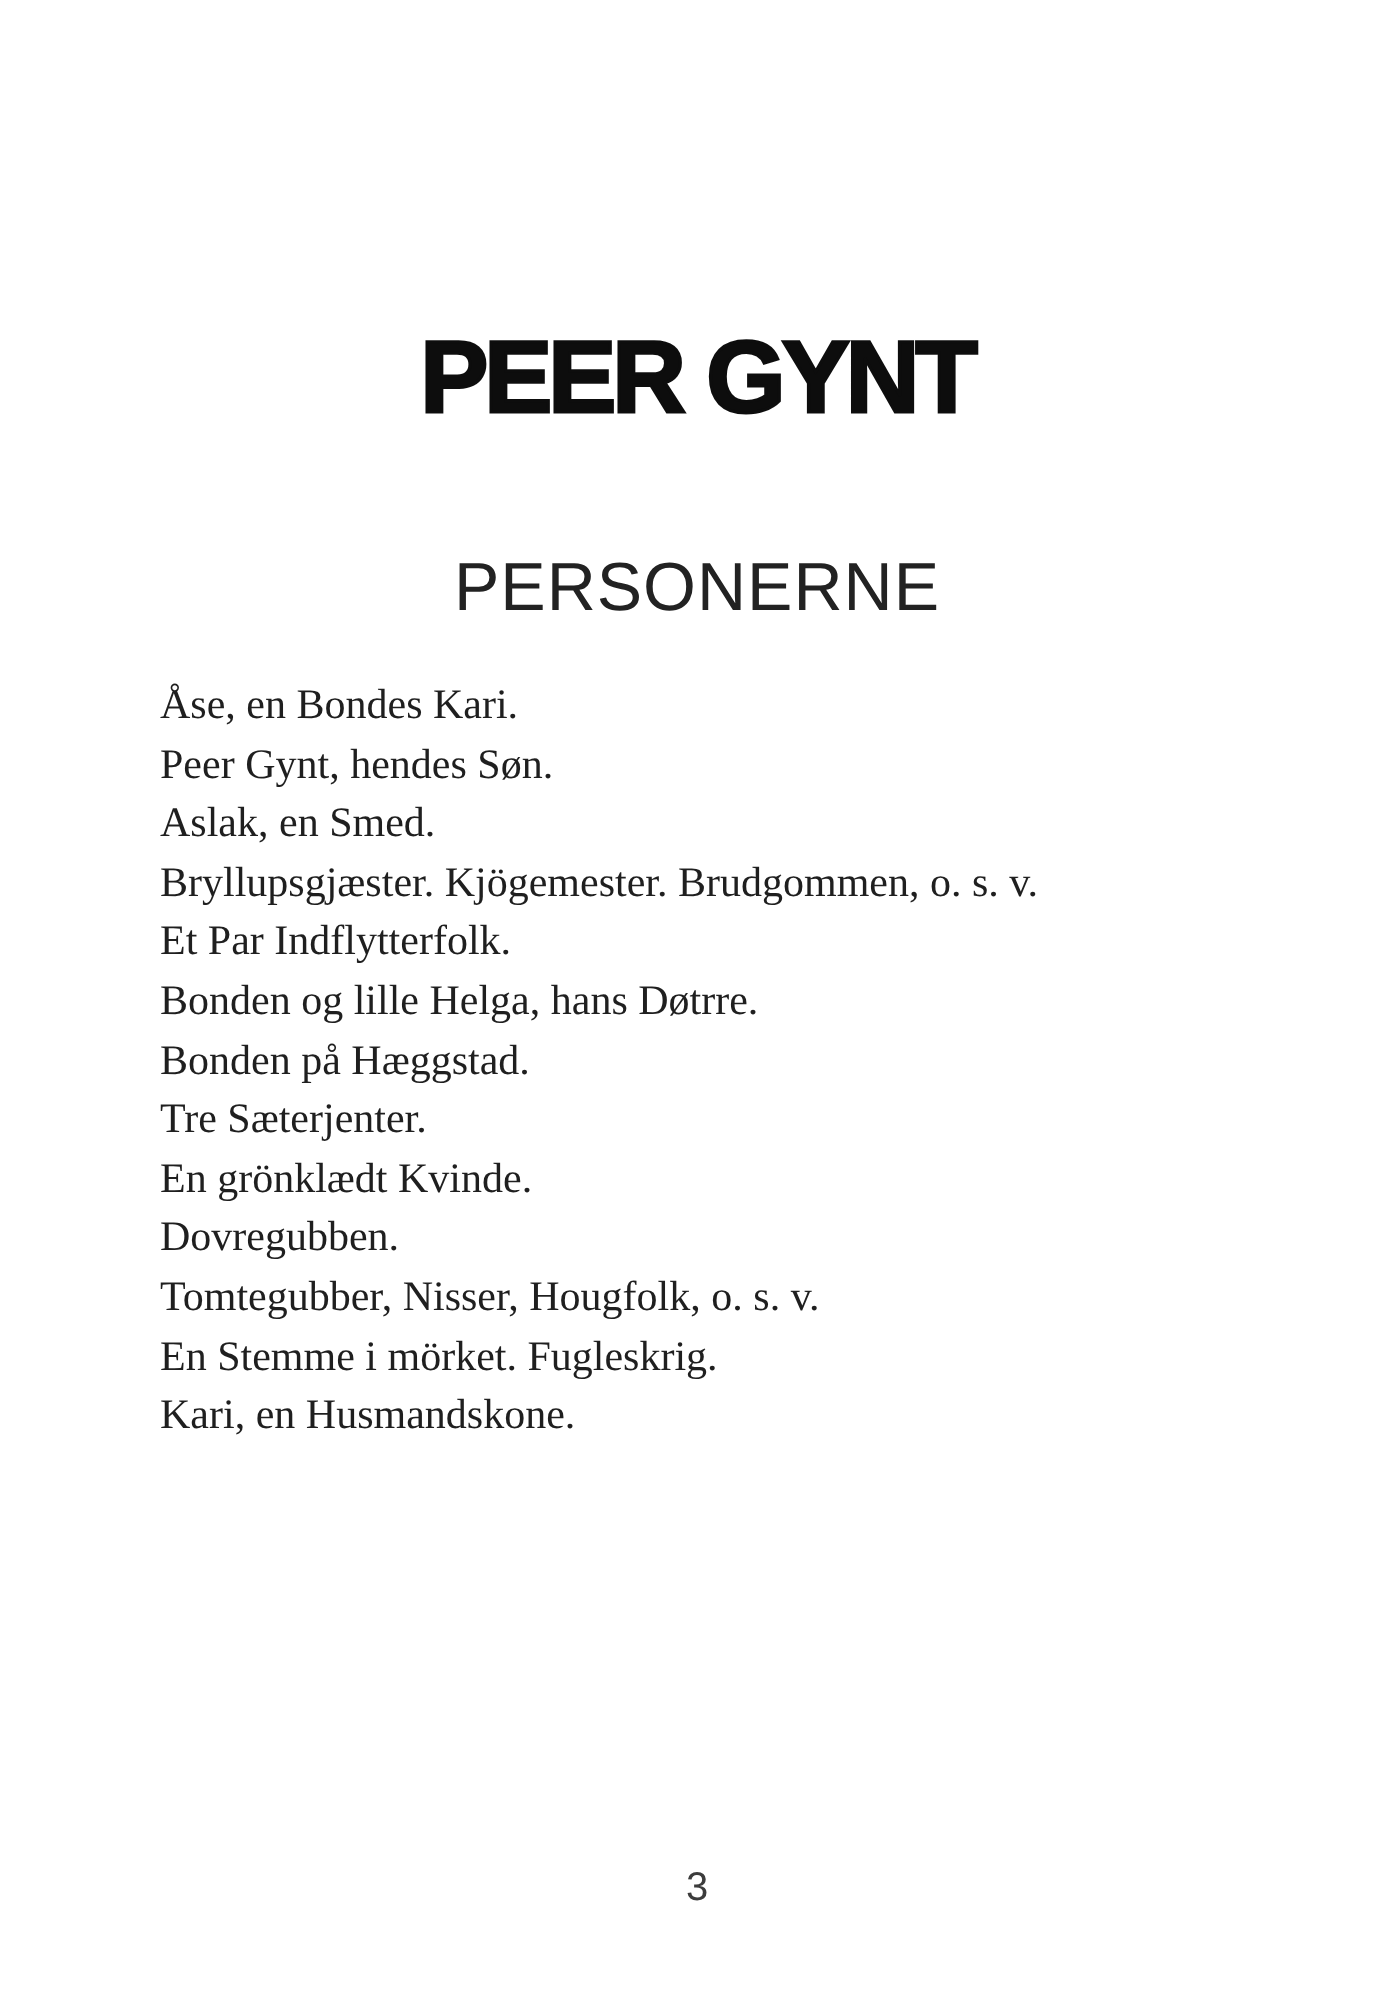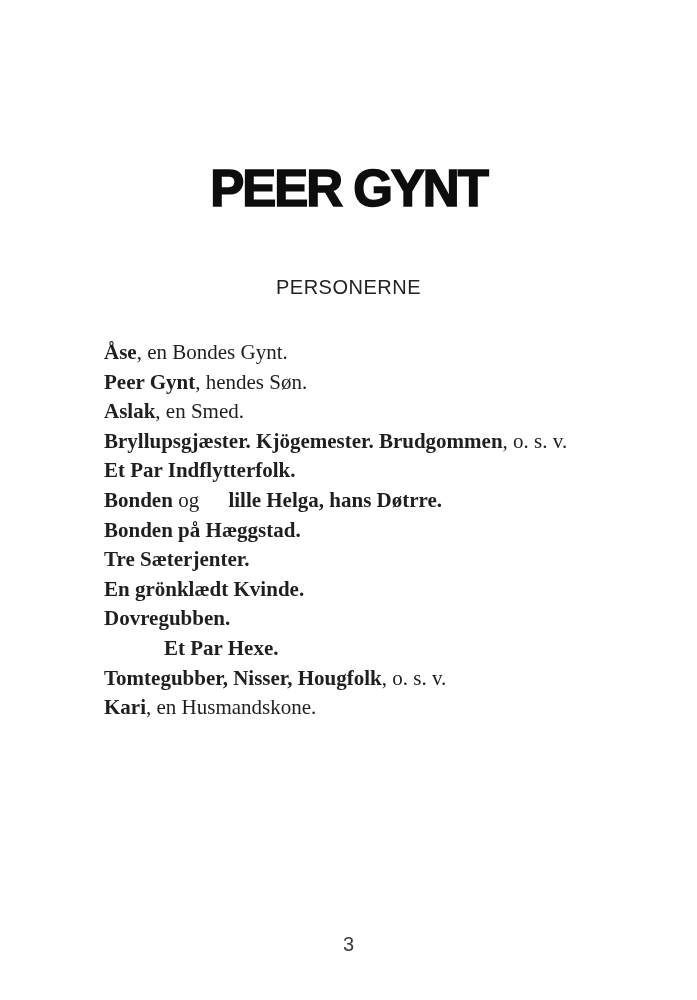--- a/index.html
+++ b/index.html
@@ -23,58 +23,58 @@
     font-family:"Liberation Sans",sans-serif;
     font-weight:bold;font-size:51px;line-height:1.15;
     letter-spacing:-2px;
     color:var(--title-color);
     -webkit-text-stroke:1.6px var(--title-color);
   }
   .subtitle{
     position:absolute;top:276px;left:0;width:100%;
     margin:0;text-align:center;
     font-family:"Liberation Sans",sans-serif;
-    font-weight:400;font-size:20px;line-height:1.1;
+    font-weight:400;font-size:34px;line-height:1.1;
     letter-spacing:0.5px;
     color:#222222;
   }
   .cast{
     position:absolute;top:338px;left:80px;right:20px;
   }
   .cast p{
     margin:0;
     font-size:21px;
     line-height:29.6px;
     white-space:nowrap;
   }
   .cast p.indent{padding-left:60px;}
-  .cast b{font-weight:bold;margin-left:24px;}
+  .cast b{font-weight:normal;}
   .pagenum{
     position:absolute;top:933px;left:0;width:100%;
     text-align:center;
     font-family:"Liberation Sans",sans-serif;
     font-size:20px;
     color:var(--pagenum-color);
   }
 </style>
 </head>
 <body>
 
 <div class="page">
   <h1 class="title">PEER GYNT</h1>
   <h2 class="subtitle">PERSONERNE</h2>
   <div class="cast">
-      <p class="cast-line"><b>Åse</b><span>, en Bondes Gynt.</span></p>
+      <p class="cast-line"><b>Åse</b><span>, en Bondes Kari.</span></p>
       <p class="cast-line"><b>Peer Gynt</b><span>, hendes Søn.</span></p>
       <p class="cast-line"><b>Aslak</b><span>, en Smed.</span></p>
       <p class="cast-line"><b>Bryllupsgjæster. Kjögemester. Brudgommen</b><span>, o. s. v.</span></p>
       <p class="cast-line"><b>Et Par Indflytterfolk.</b></p>
       <p class="cast-line"><b>Bonden</b><span> og </span><b>lille Helga, hans Døtrre.</b></p>
       <p class="cast-line"><b>Bonden på Hæggstad.</b></p>
       <p class="cast-line"><b>Tre Sæterjenter.</b></p>
       <p class="cast-line"><b>En grönklædt Kvinde.</b></p>
       <p class="cast-line"><b>Dovregubben.</b></p>
-      <p class="cast-line indent"><b>Et Par Hexe.</b></p>
       <p class="cast-line"><b>Tomtegubber, Nisser, Hougfolk</b><span>, o. s. v.</span></p>
+      <p class="cast-line"><b>En Stemme i mörket. Fugleskrig.</b></p>
       <p class="cast-line"><b>Kari</b><span>, en Husmandskone.</span></p>
     </div>
   <div class="pagenum">3</div>
 </div>
 
 </body></html>

